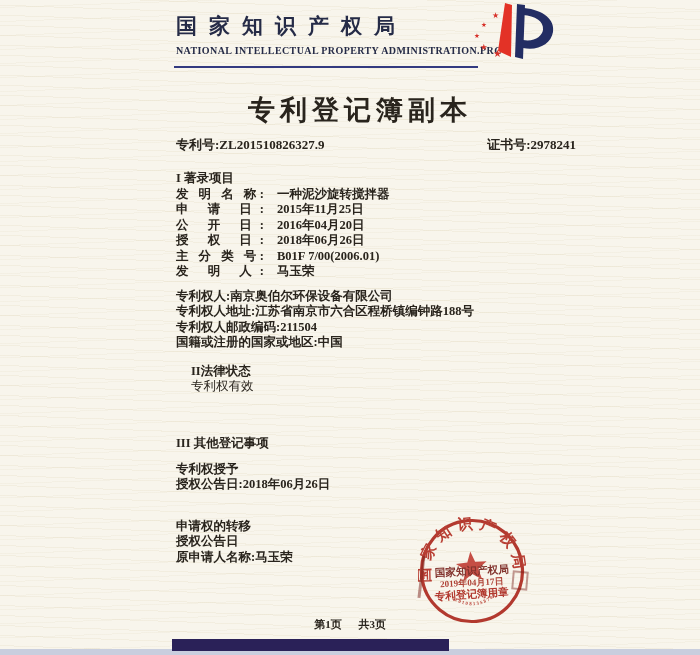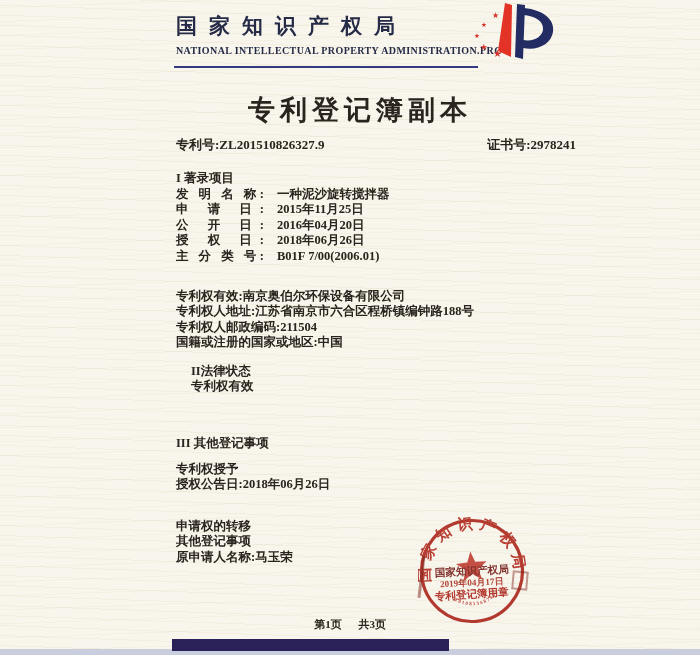--- a/index.html
+++ b/index.html
@@ -24,21 +24,21 @@
   .docnums{left:176px;top:136px;width:400px;display:flex;justify-content:space-between;font-size:13px;font-weight:bold;color:var(--ink);}
   .sec-head{font-size:12.5px;font-weight:bold;color:var(--ink);}
   .s1-head{left:176px;top:170px;}
   .fields{left:176px;top:187px;font-size:12.5px;font-weight:bold;color:var(--ink);}
   .frow{line-height:15.4px;white-space:nowrap;}
   .flabel{display:inline-block;width:88px;text-align:justify;text-align-last:justify;}
   .fvalue{margin-left:13px;text-align:center;}
   .plain-lines{font-size:12.5px;font-weight:bold;color:var(--ink);line-height:15.4px;}
   .patentee{left:176px;top:289px;}
   .s2{left:191px;top:364px;}
-  .s2 .status{font-weight:bold;}
+  .s2 .status{font-weight:normal;}
   .s3-head{left:176px;top:435px;}
   .grant{left:176px;top:462px;}
   .transfer{left:176px;top:519px;}
   .footer{left:0;top:617px;width:700px;text-align:center;font-size:11px;font-weight:bold;color:var(--ink);}
   .footer span{margin:0 7px;}
   .seal{left:418px;top:517px;opacity:.92;}
   .stamp-edge-l{left:420px;top:556px;width:3px;height:42px;background:var(--seal-dark);opacity:.5;transform:rotate(7deg);}
   .stamp-edge-r{left:512px;top:571px;width:12px;height:15px;border:2px solid var(--seal-dark);opacity:.45;transform:rotate(5deg);}
   .bottom-bar{left:172px;top:639px;width:277px;height:12px;background:var(--bar-navy);}
   .bottom-strip{left:0;top:649px;width:700px;height:6px;background:var(--strip-blue);}
@@ -85,44 +85,47 @@
   </div>
   <div class="frow">
     <span class="flabel">公 开 日:</span><span class="fvalue">2016年04月20日</span>
   </div>
   <div class="frow">
     <span class="flabel">授 权 日:</span><span class="fvalue">2018年06月26日</span>
   </div>
   <div class="frow">
     <span class="flabel">主 分 类 号:</span><span class="fvalue">B01F 7/00(2006.01)</span>
   </div>
+  <div class="frow">
+    <span class="flabel">发 明 人:</span><span class="fvalue">马玉荣</span>
+  </div>
 </div>
 
 <div class="abs plain-lines patentee">
-  <div>专利权有效:南京奥伯尔环保设备有限公司</div>
+  <div>专利权人:南京奥伯尔环保设备有限公司</div>
   <div>专利权人地址:江苏省南京市六合区程桥镇编钟路188号</div>
   <div>专利权人邮政编码:211504</div>
   <div>国籍或注册的国家或地区:中国</div>
 </div>
 
 <div class="abs plain-lines s2">
   <div class="sec-head">II法律状态</div>
   <div class="status">专利权有效</div>
 </div>
 
 <div class="abs sec-head s3-head">III 其他登记事项</div>
 
 <div class="abs plain-lines grant">
   <div class="sec-head">专利权授予</div>
   <div>授权公告日:2018年06月26日</div>
 </div>
 
 <div class="abs plain-lines transfer">
   <div class="sec-head">申请权的转移</div>
-  <div>其他登记事项</div>
+  <div>授权公告日</div>
   <div>原申请人名称:马玉荣</div>
 </div>
 
 <div class="abs seal">
   <svg width="108" height="108" viewBox="0 0 107 107">
     <defs>
       <path id="arcTop" d="M 17.1,74.5 A 42,42 0 1 1 89.9,74.5" fill="none"></path>
       <path id="arcBottom" d="M 22.7,67.9 A 34,34 0 0 0 84.3,67.9" fill="none"></path>
     </defs>
     <g transform="rotate(-5 53.5 53.5)">

